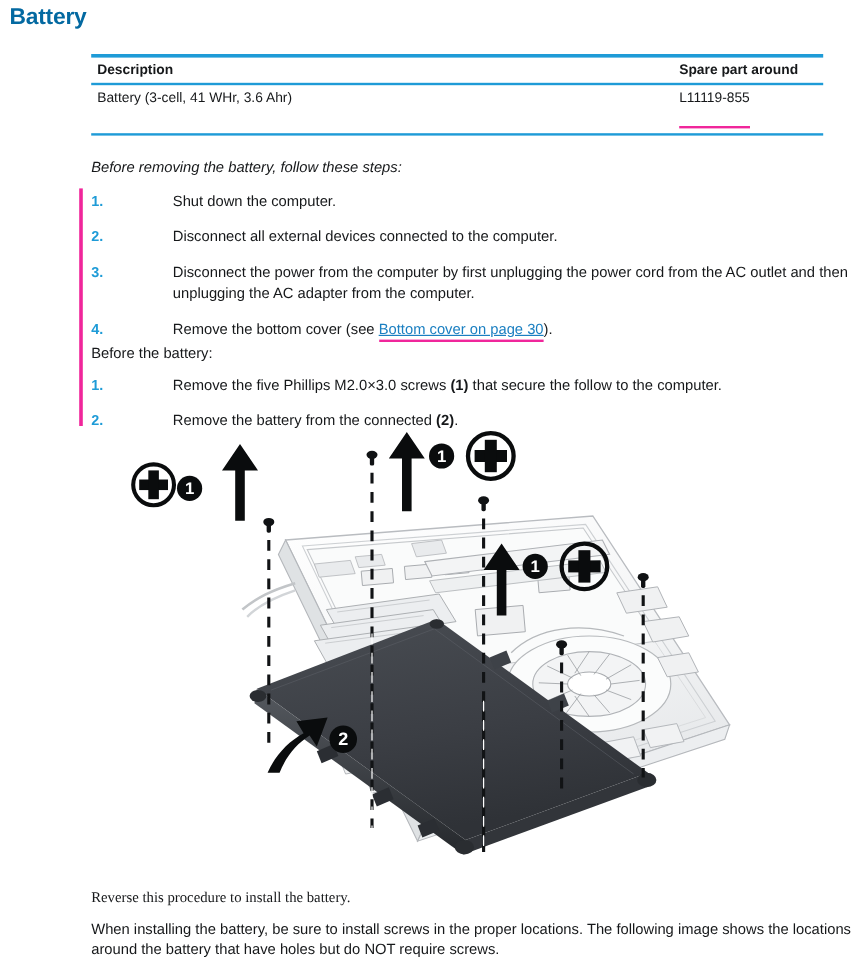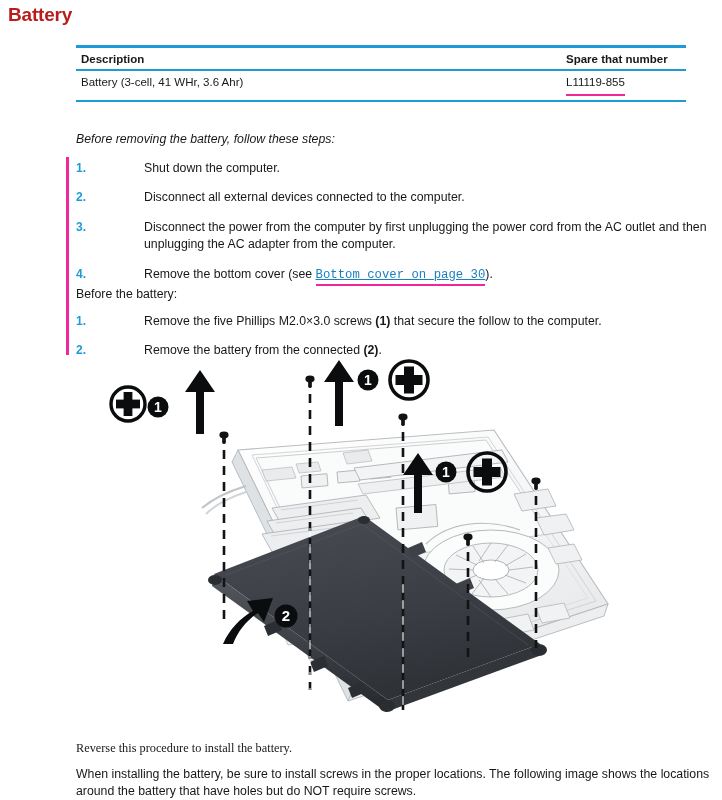--- a/index.html
+++ b/index.html
@@ -18,21 +18,21 @@
   }
 
   
   #page-title {
     position: absolute;
     left: 8px;
     top: 4px;
     font-size: 19px;
     font-weight: bold;
     letter-spacing: -0.2px;
-    color: #b91c1c;
+    color: #0369a1;
   }
 
   
   #spec-table {
     position: absolute;
     left: 76px;
     top: 45px;
     width: 610px;
   }
   .tbl-rule {
@@ -57,21 +57,21 @@
     font-size: 11.5px;
   }
   .tbl-head .c-desc,
   .tbl-head .c-part {
     font-weight: bold;
     font-size: 11.5px;
   }
   .hl-magenta {
     display: inline-block;
     border-bottom: 2.5px solid #f0269b;
-    padding-bottom: 5px;
+    padding-bottom: 16px;
     line-height: 1.1;
     text-align: center;
   }
 
   
   .prose {
     position: absolute;
     left: 76px;
     width: 634px;
     font-size: 12.3px;
@@ -114,21 +114,20 @@
 
   a.xref {
     color: #1a7fc1;
     text-decoration: underline;
     text-decoration-color: #1a7fc1;
   }
   .xref-wrap {
     display: inline-block;
     border-bottom: 2.5px solid #f0269b;
     padding-bottom: 0px;
-    font-family: Liberation Mono, monospace;
   }
   b.callout { font-weight: bold; }
 
   
   #illustration {
     position: absolute;
     left: 96px;
     top: 358px;
     width: 530px;
     height: 372px;
@@ -137,21 +136,21 @@
 </style>
 </head>
 <body>
 
 <div id="page-title">Battery</div>
 
 <div id="spec-table">
   <div class="tbl-rule"></div>
   <div class="tbl-row tbl-head">
     <div class="c-desc">Description</div>
-    <div class="c-part">Spare that number</div>
+    <div class="c-part">Spare part around</div>
   </div>
   <div class="tbl-rule thin"></div>
   <div class="tbl-row">
     <div class="c-desc">Battery (3-cell, 41 WHr, 3.6 Ahr)</div>
     <div class="c-part">
       <span class="hl-magenta">L11119-855</span>
     </div>
   </div>
   <div class="tbl-rule thin"></div>
 </div>

